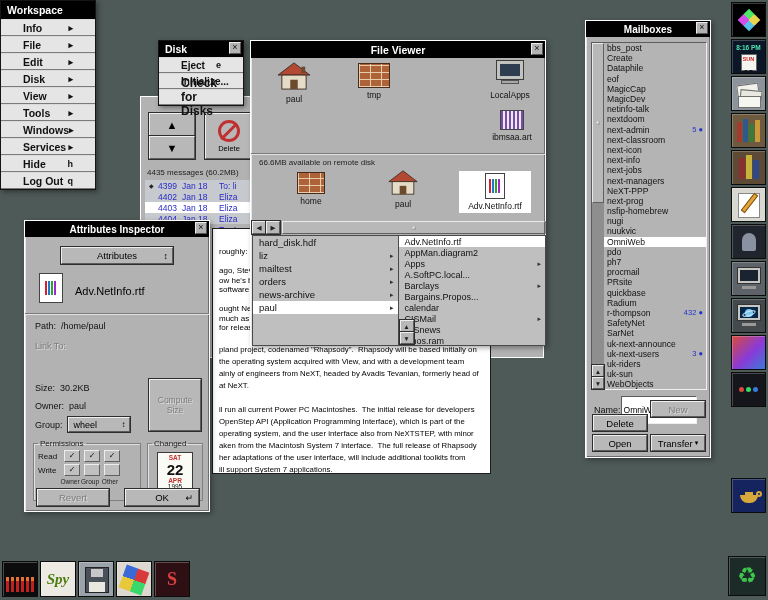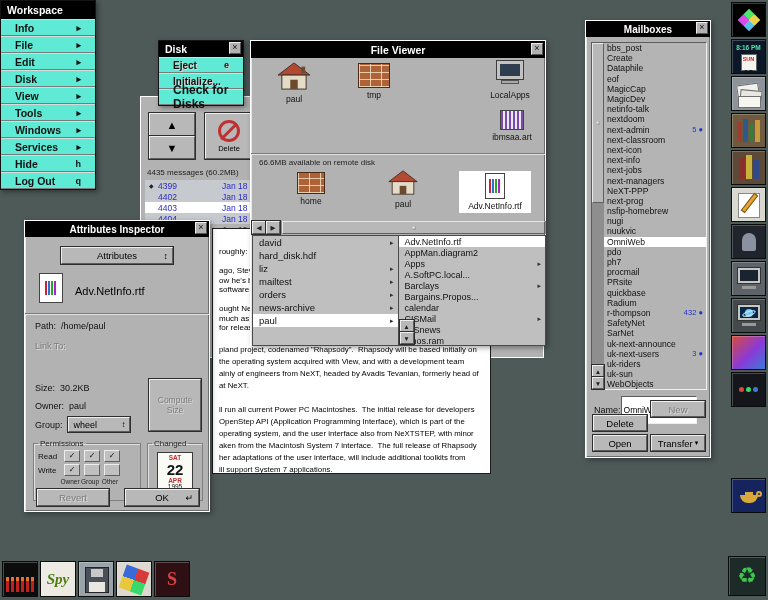--- a/index.html
+++ b/index.html
@@ -11,30 +11,30 @@
         display:flex;align-items:center;justify-content:center;position:relative;}
   .xbox{position:absolute;right:2px;top:2px;width:12px;height:12px;background:#b2b2b2;
         border:1px solid;border-color:#ececec #555 #555 #ececec;color:#111;font-size:9px;
         line-height:9px;text-align:center;font-weight:normal;}
   .btn{position:absolute;background:#b8b8b8;border:1px solid;border-color:#efefef #5c5c5c #5c5c5c #efefef;
        box-shadow:0 0 0 1px #2d2d2d;font-size:9.5px;color:#000;display:flex;align-items:center;justify-content:center;}
   .dim{color:#7d7d7d;text-shadow:1px 1px 0 #dcdcdc;}
   
   .menu{position:absolute;background:#b2b2b2;border:1px solid #141414;box-shadow:2px 2px 5px rgba(0,0,0,.4);}
   .menu .tbar{justify-content:flex-start;padding-left:6px;height:18px;}
-  .mitem{height:17px;display:flex;align-items:center;padding:0 14px;font-size:10.5px;font-weight:bold;color:#111;
-         background:#5eead4;box-shadow:inset 0 1px 0 #dadada, inset 0 -1px 0 #7b7b7b;}
+  .mitem{height:17px;display:flex;align-items:center;padding:0 22px;font-size:10.5px;font-weight:bold;color:#111;
+         background:#e5e5e5;box-shadow:inset 0 1px 0 #dadada, inset 0 -1px 0 #7b7b7b;}
   .mright{margin-left:auto;font-size:9px;}
   
   .mrow{display:flex;align-items:center;height:11px;font-size:8.5px;color:#2a2ac8;padding-left:4px;width:240px;}
   .mrow.hl{background:#c6cace;}
   .mrow.sel{background:#ffffff;}
   .mmark{width:9px;font-size:6px;color:#222;}
   .mnum{width:24px;}
-  .mdate{width:37px;margin-left:40px;}
+  .mdate{width:37px;}
   .noentry{width:22px;height:22px;border:3px solid #c03030;border-radius:50%;position:relative;}
   .noentry::after{content:"";position:absolute;left:-3px;top:7px;width:22px;height:3px;background:#c03030;transform:rotate(-45deg);}
   
   .tl{height:9.5px;font-size:8px;white-space:pre;color:#000;}
   .bl{height:12px;font-size:7.8px;white-space:pre;color:#000;}
   
   .shelfcell{position:absolute;width:62px;text-align:center;font-size:8.5px;color:#111;}
   .shelfcell .icn{margin:0 auto 2px;}
   .hrule{position:absolute;left:0;width:100%;height:2px;border-top:1px solid #7a7a7a;border-bottom:1px solid #e2e2e2;}
   .brow{display:flex;align-items:center;padding:0 4px 0 6px;color:#111;}
@@ -261,24 +261,20 @@
         </div>
       <div class="sbtn" style="position:absolute;left:14px;top:0;width:14px;height:13px;">
           <span>▶</span>
         </div>
       <div class="knob" style="position:absolute;left:30px;top:0;width:263px;height:13px;"></div>
     </div>
 
     <div style="position:absolute;left:1px;top:194px;width:294px;height:111px;background:#bfbfbf;border:1px solid #4a4a4a;display:flex;">
       <div style="width:146px;border-right:1px solid #4a4a4a;overflow:hidden;">
 
-          <div class="brow" style="height:13px;font-size:9.5px;">
-            <span>david</span>
-            <span class="brsub">▸</span>
-          </div>
 
           <div class="brow" style="height:13px;font-size:9.5px;">
             <span>hard_disk.hdf</span>
             <span class="brsub"></span>
           </div>
 
           <div class="brow" style="height:13px;font-size:9.5px;">
             <span>liz</span>
             <span class="brsub">▸</span>
           </div>

